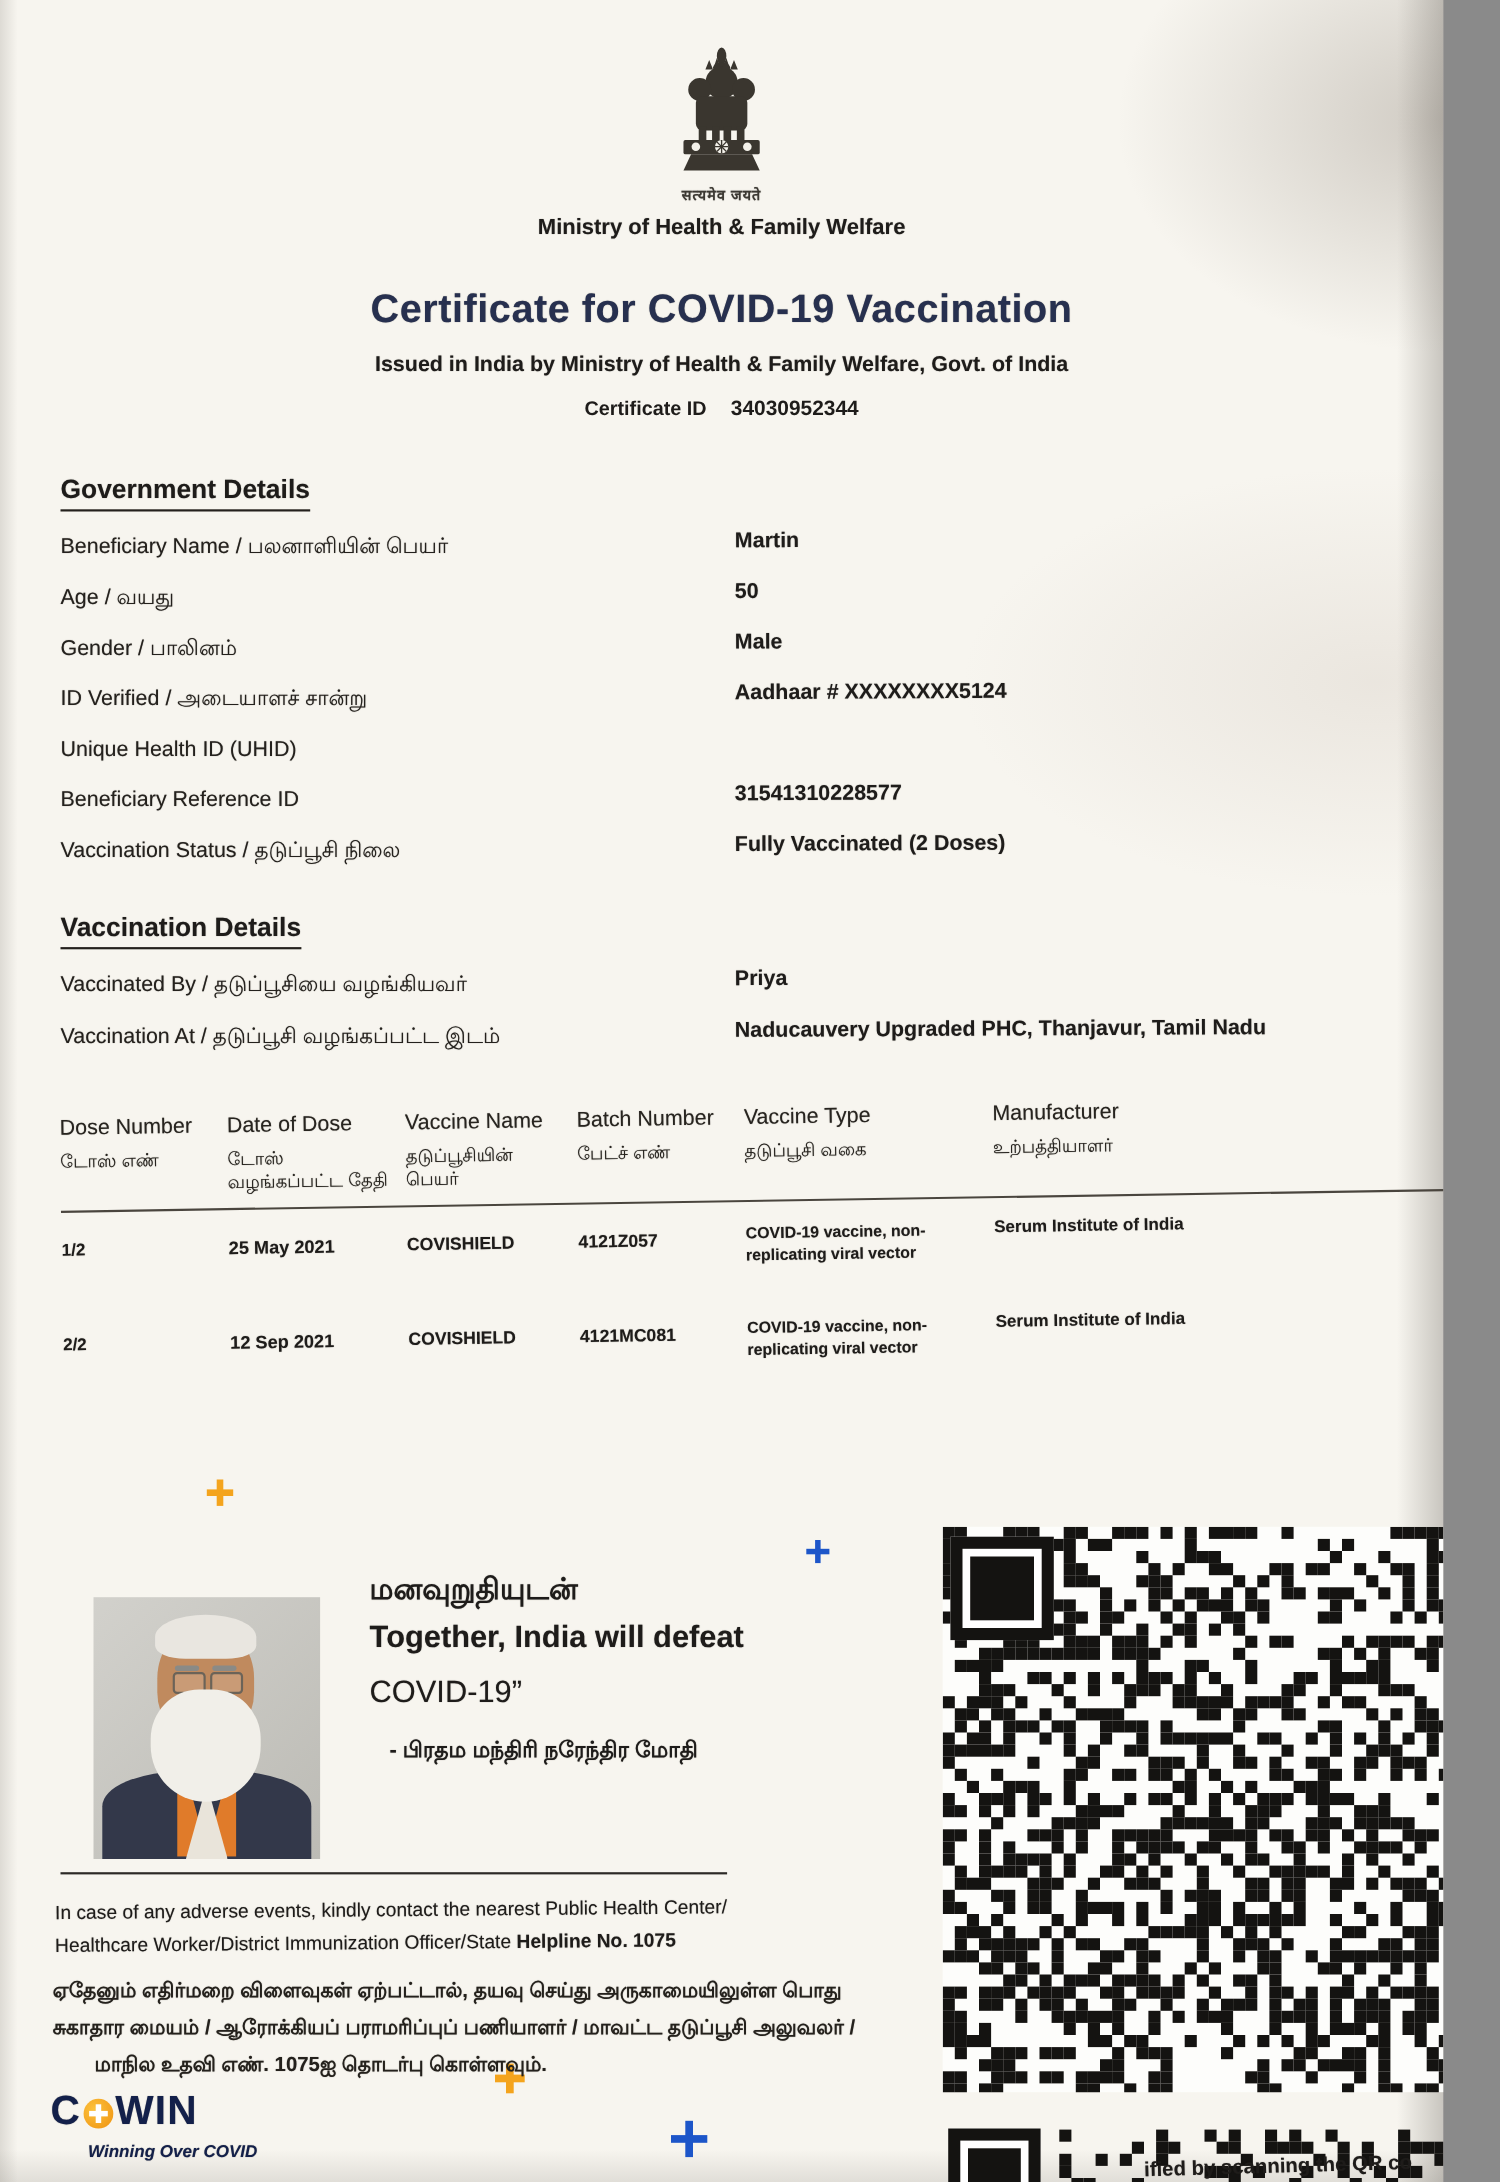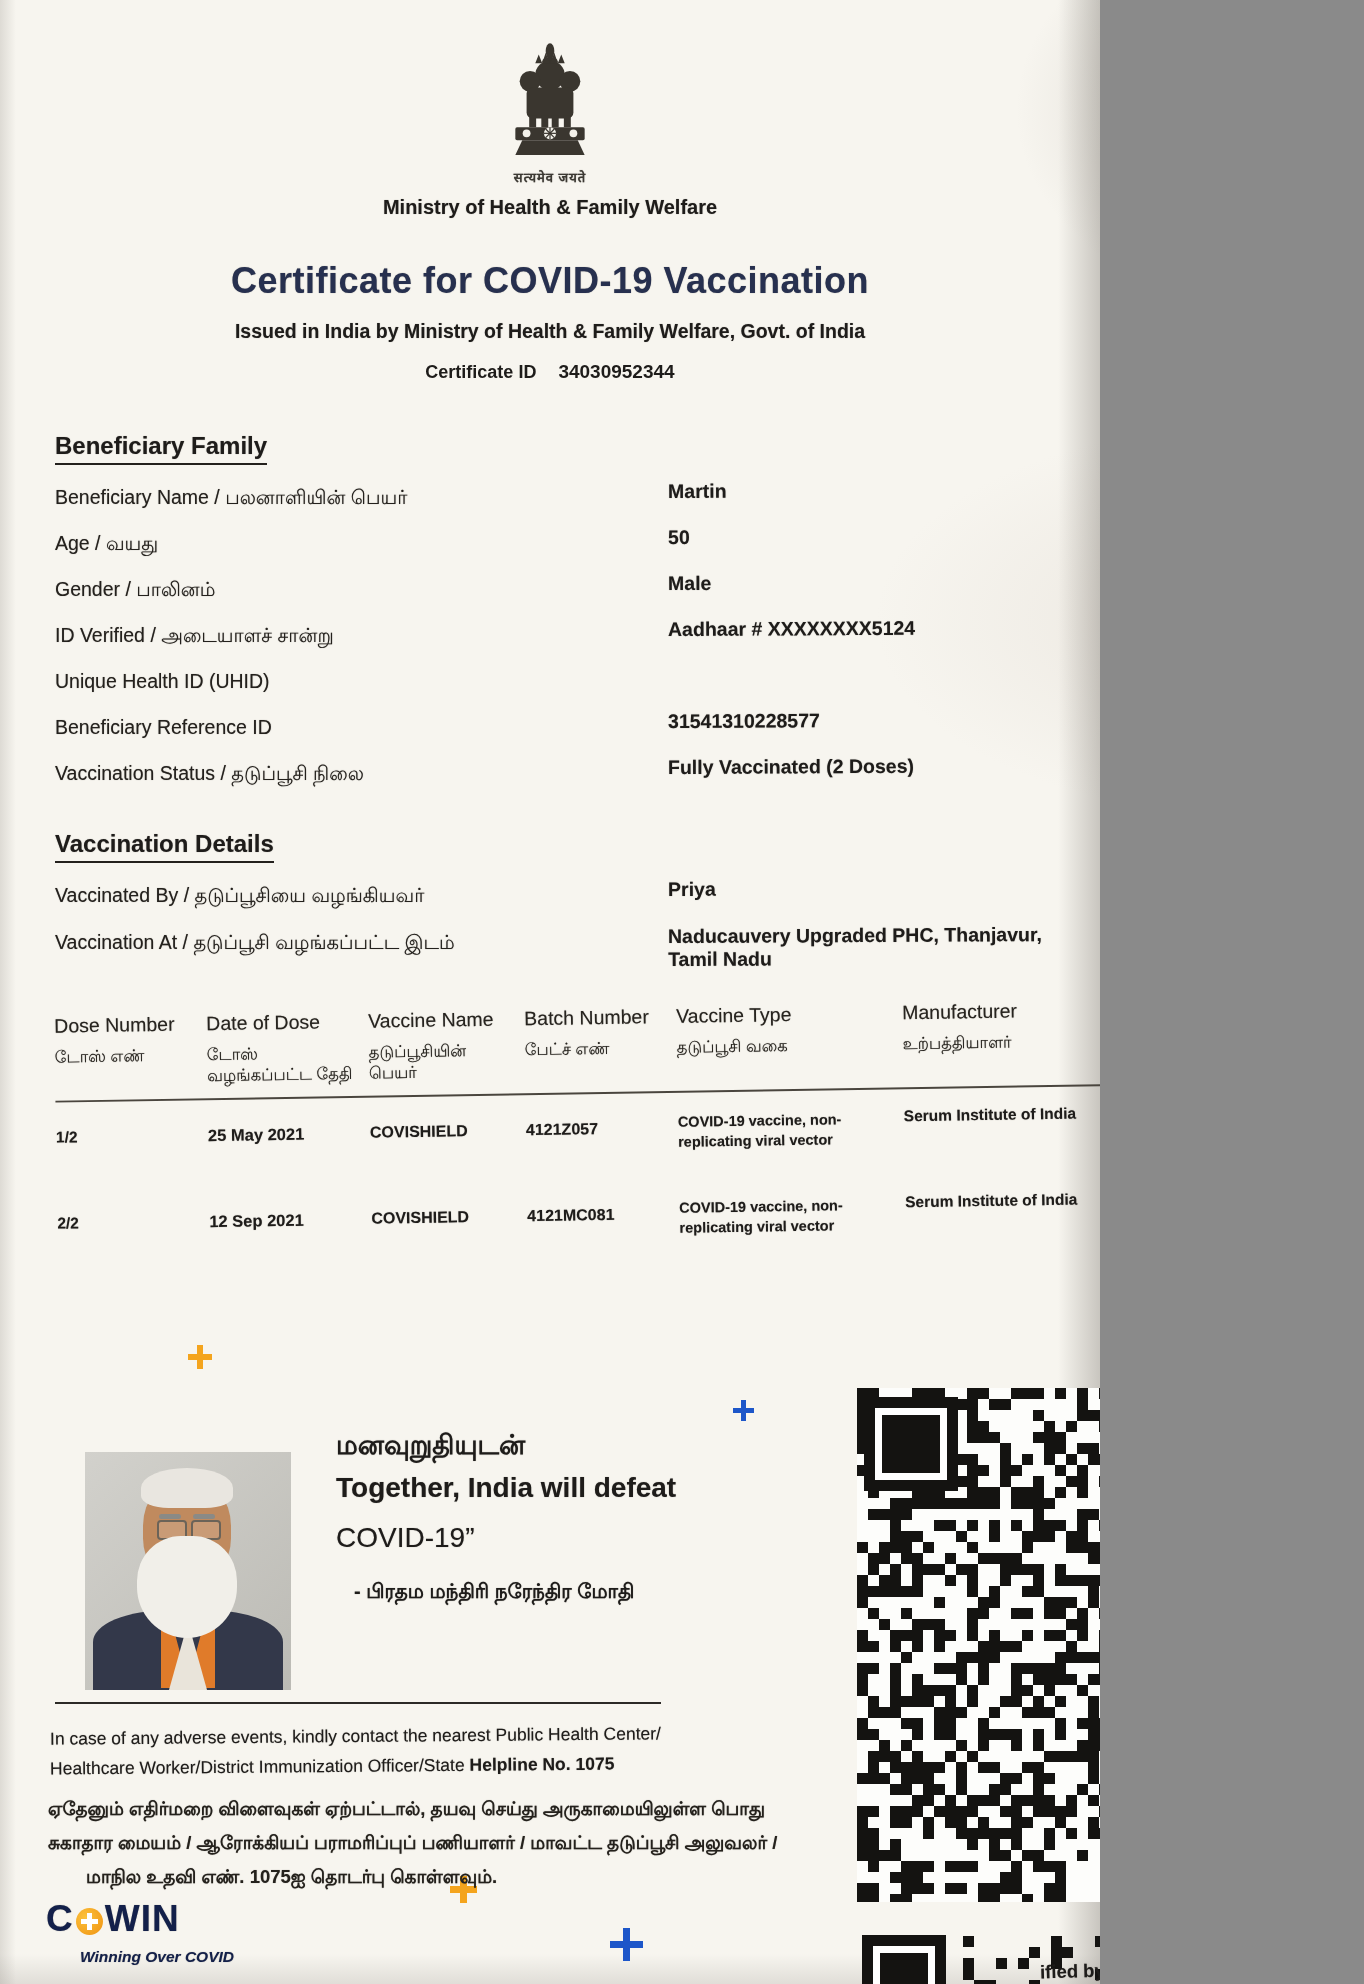--- a/index.html
+++ b/index.html
@@ -1,17 +1,17 @@
 <!DOCTYPE html>
 <html><head>
 <meta charset="utf-8">
 <style>
   html,body{margin:0;padding:0;background:#8a8a8a;}
   .page{
-    position:relative;width:1100px;height:1984px;overflow:hidden;
+    position:relative;width:1312px;height:1984px;overflow:hidden;
     font-family:"Liberation Sans",sans-serif;color:#1e1c1a;
     background:
       linear-gradient(to right, rgba(130,125,118,.22), rgba(130,125,118,0) 16px),
       linear-gradient(to left, rgba(110,105,98,.34), rgba(110,105,98,0) 42px),
       radial-gradient(420px 300px at 1310px 110px, rgba(160,152,142,.45), rgba(160,152,142,0) 70%),
       radial-gradient(500px 260px at 1250px 620px, rgba(205,195,185,.30), rgba(205,195,185,0) 75%),
       linear-gradient(to top, rgba(120,115,108,.18), rgba(120,115,108,0) 30px),
       #f7f5ef;
   }
   .soft{text-shadow:0 0 1px rgba(40,36,30,.45);}
@@ -149,21 +149,21 @@
     </svg>
   </div>
   <div class="abs center motto soft">सत्यमेव जयते</div>
   <div class="abs center ministry1 soft">Ministry of Health &amp; Family Welfare</div>
   <div class="abs center doc-title soft">Certificate for COVID-19 Vaccination</div>
   <div class="abs center doc-subtitle soft">Issued in India by Ministry of Health &amp; Family Welfare, Govt. of India</div>
   <div class="abs center certid">
     <span>Certificate ID</span><span class="gap"></span><span style="font-size:19px">34030952344</span>
   </div>
 
-  <div class="abs ben-heading sec-heading soft">Beneficiary Family</div>
+  <div class="abs ben-heading sec-heading soft">Government Details</div>
   <div class="abs kv ben-rows">
     <div class="lab soft">Beneficiary Name / பலனாளியின் பெயர்</div>
     <div class="val soft">Martin</div>
     <div class="lab soft">Age / வயது</div>
     <div class="val soft">50</div>
     <div class="lab soft">Gender / பாலினம்</div>
     <div class="val soft">Male</div>
     <div class="lab soft">ID Verified / அடையாளச் சான்று</div>
     <div class="val soft">Aadhaar # XXXXXXXX5124</div>
     <div class="lab soft">Unique Health ID (UHID)</div>

